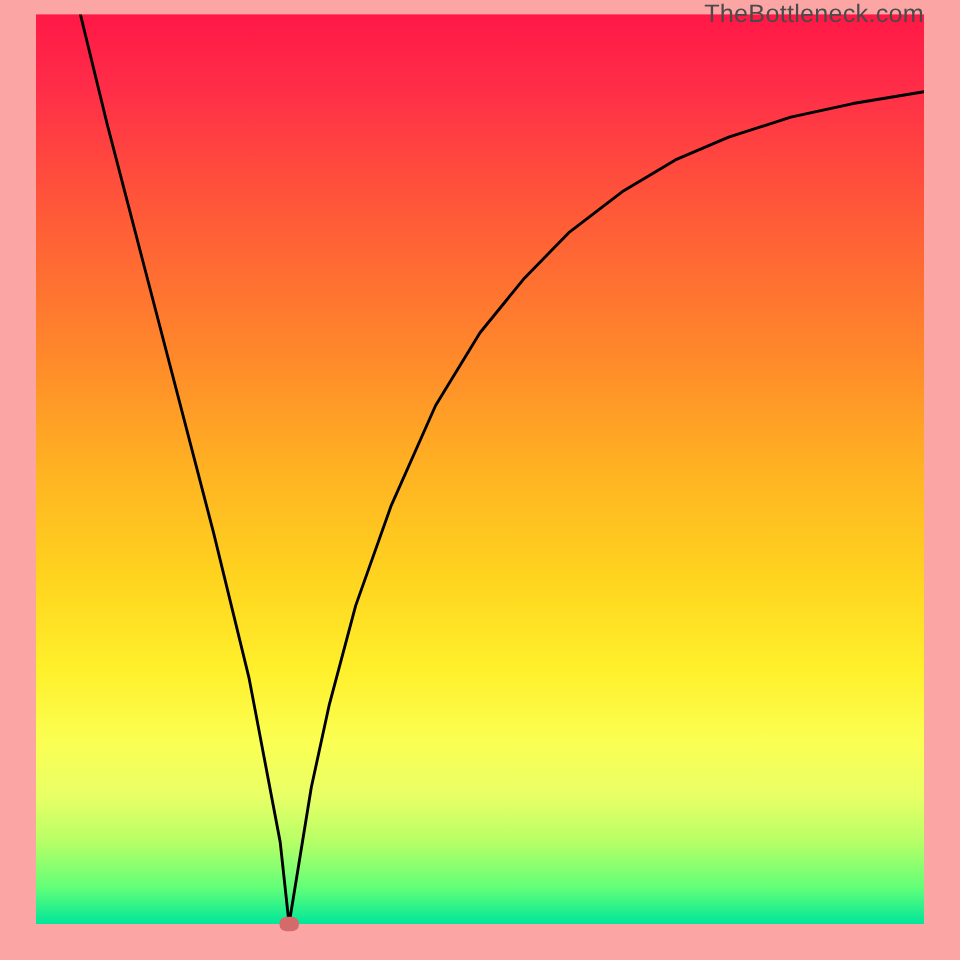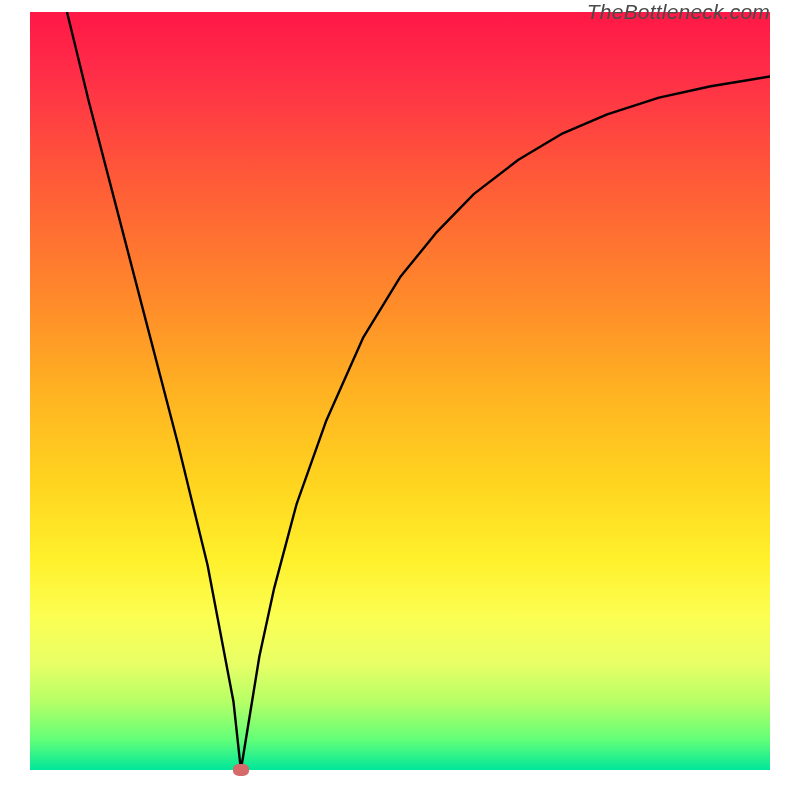--- a/index.html
+++ b/index.html
@@ -8,22 +8,21 @@
     width: 800px;
     height: 800px;
     background: #000;
     overflow: hidden;
     font-family: Arial, Helvetica, sans-serif;
   }
   .frame {
     position: relative;
     width: 800px;
     height: 800px;
-    background: #ffffff;
-    font-style: italic;
+    background: #fca5a5;
   }
   .plot {
     position: absolute;
     left: 30px;
     top: 12px;
     width: 740px;
     height: 758px;
     
     background: linear-gradient(
       to bottom,

